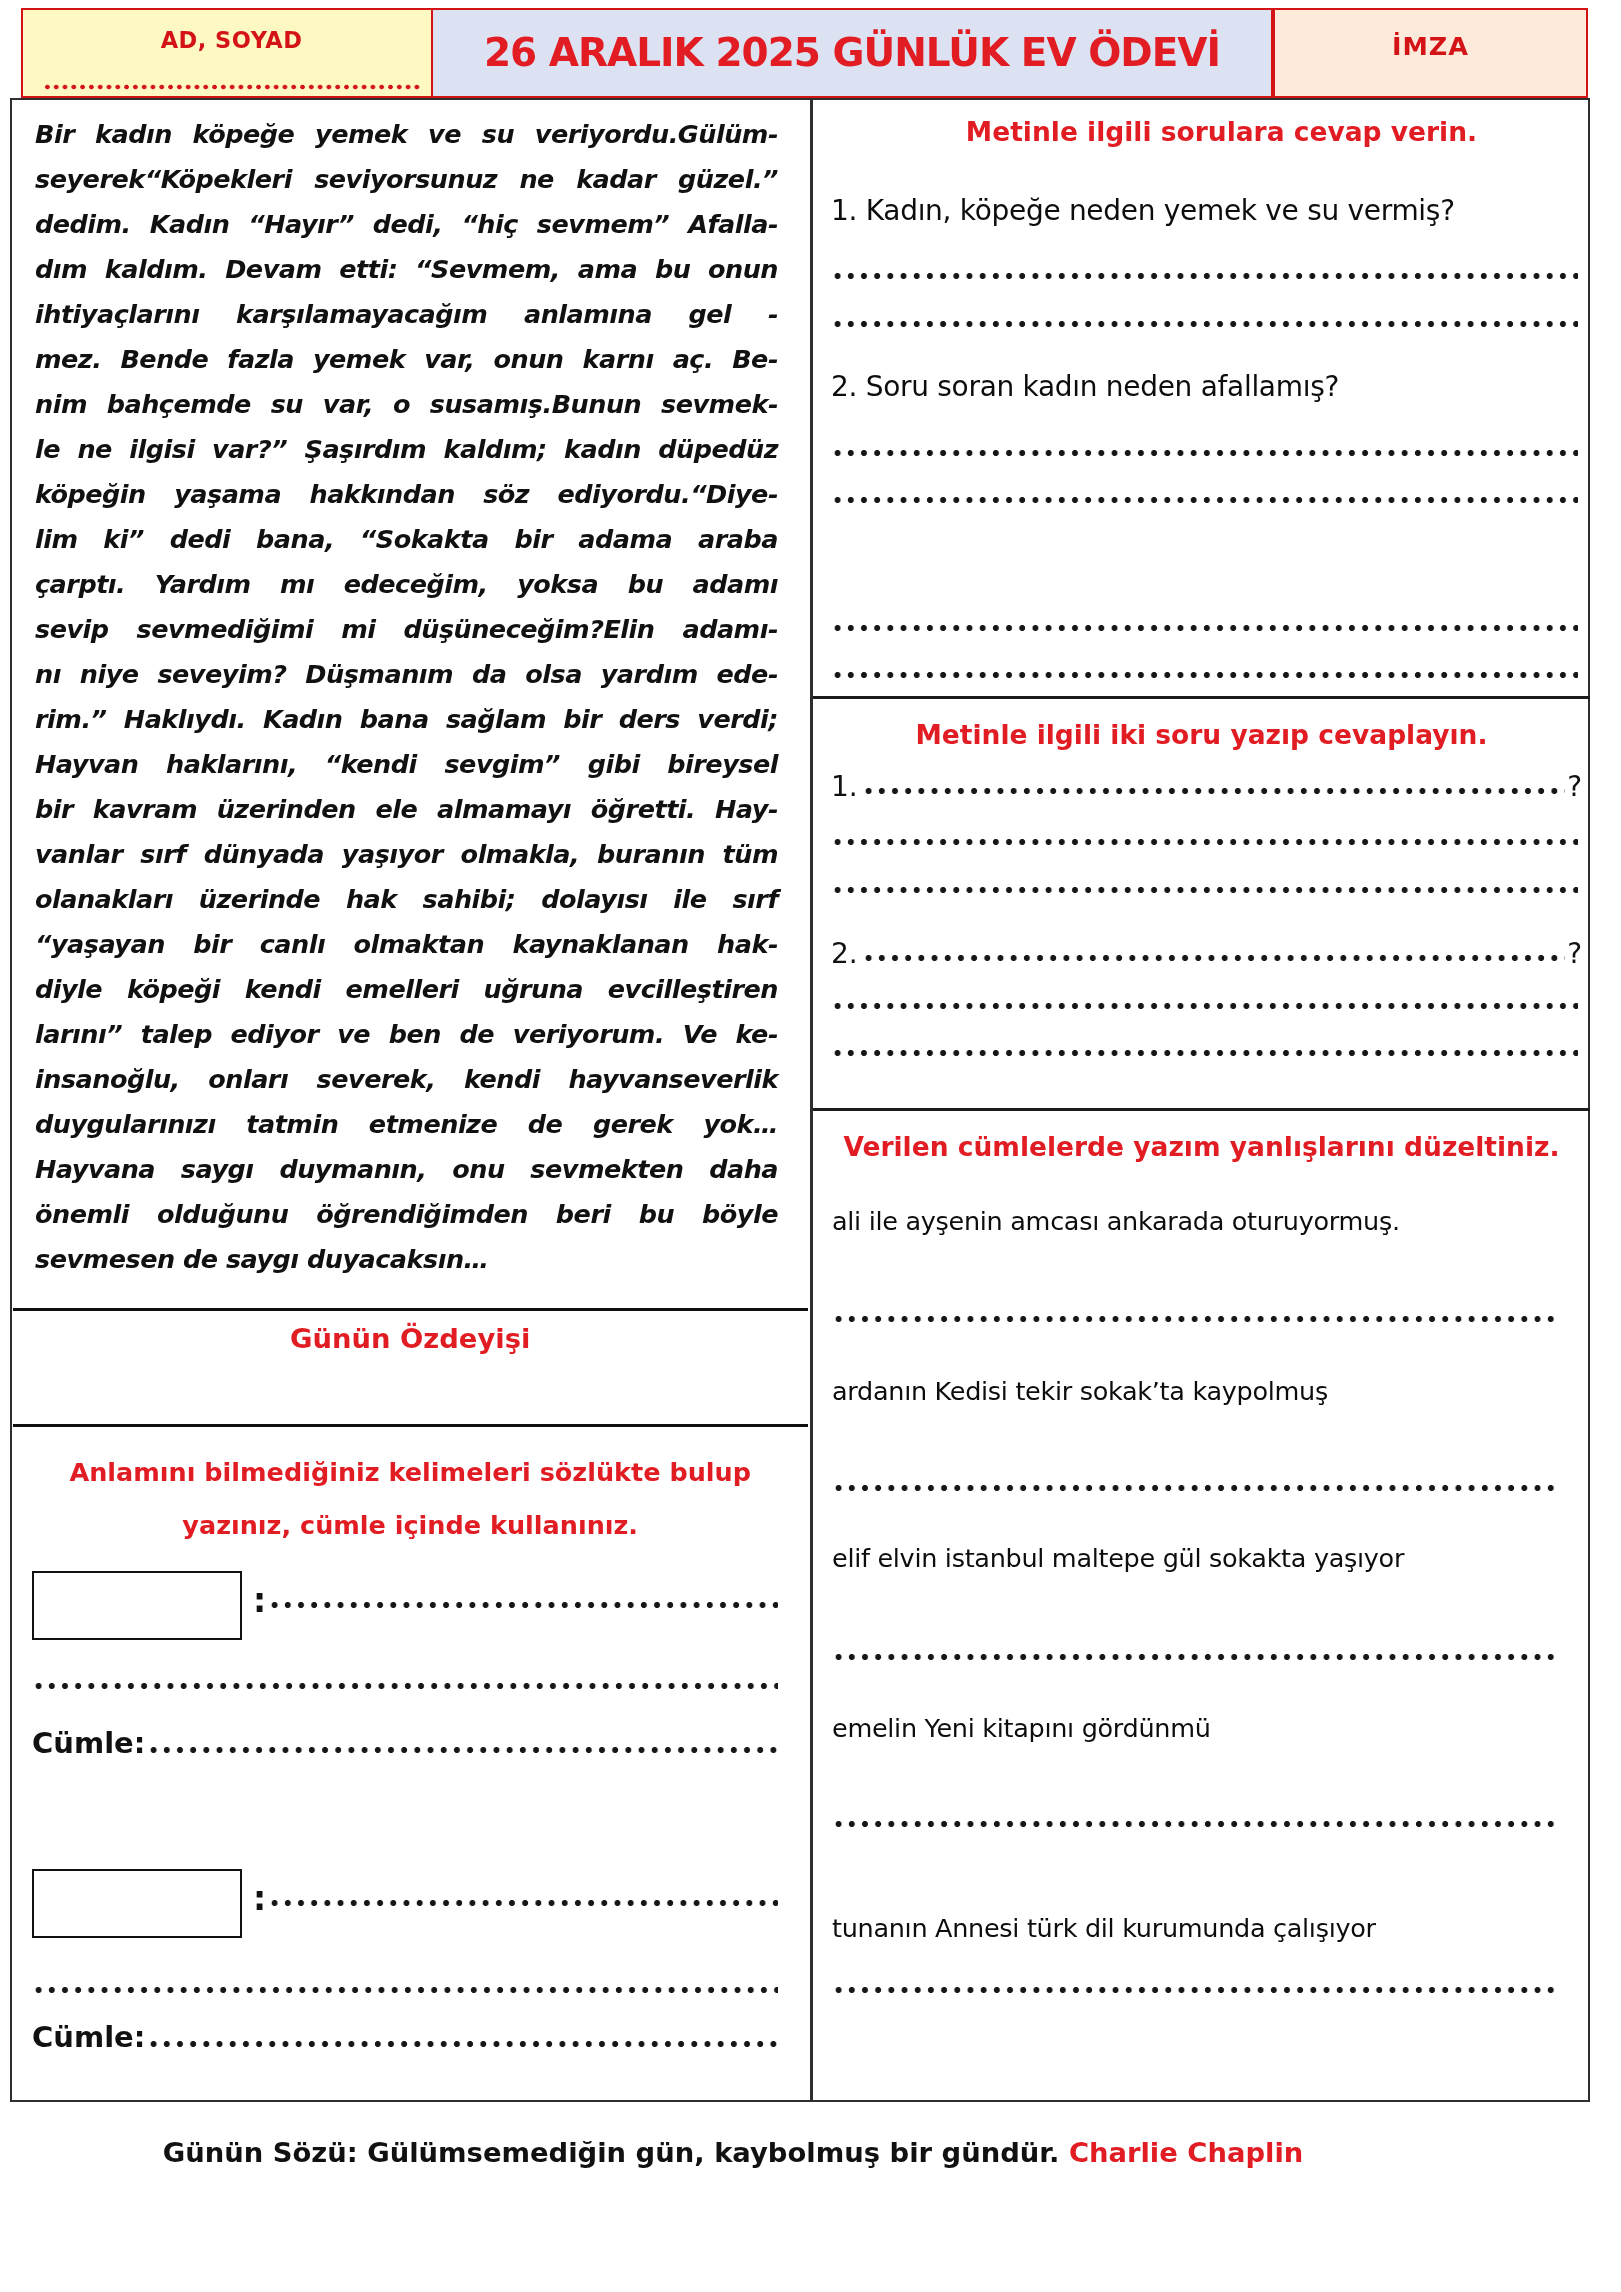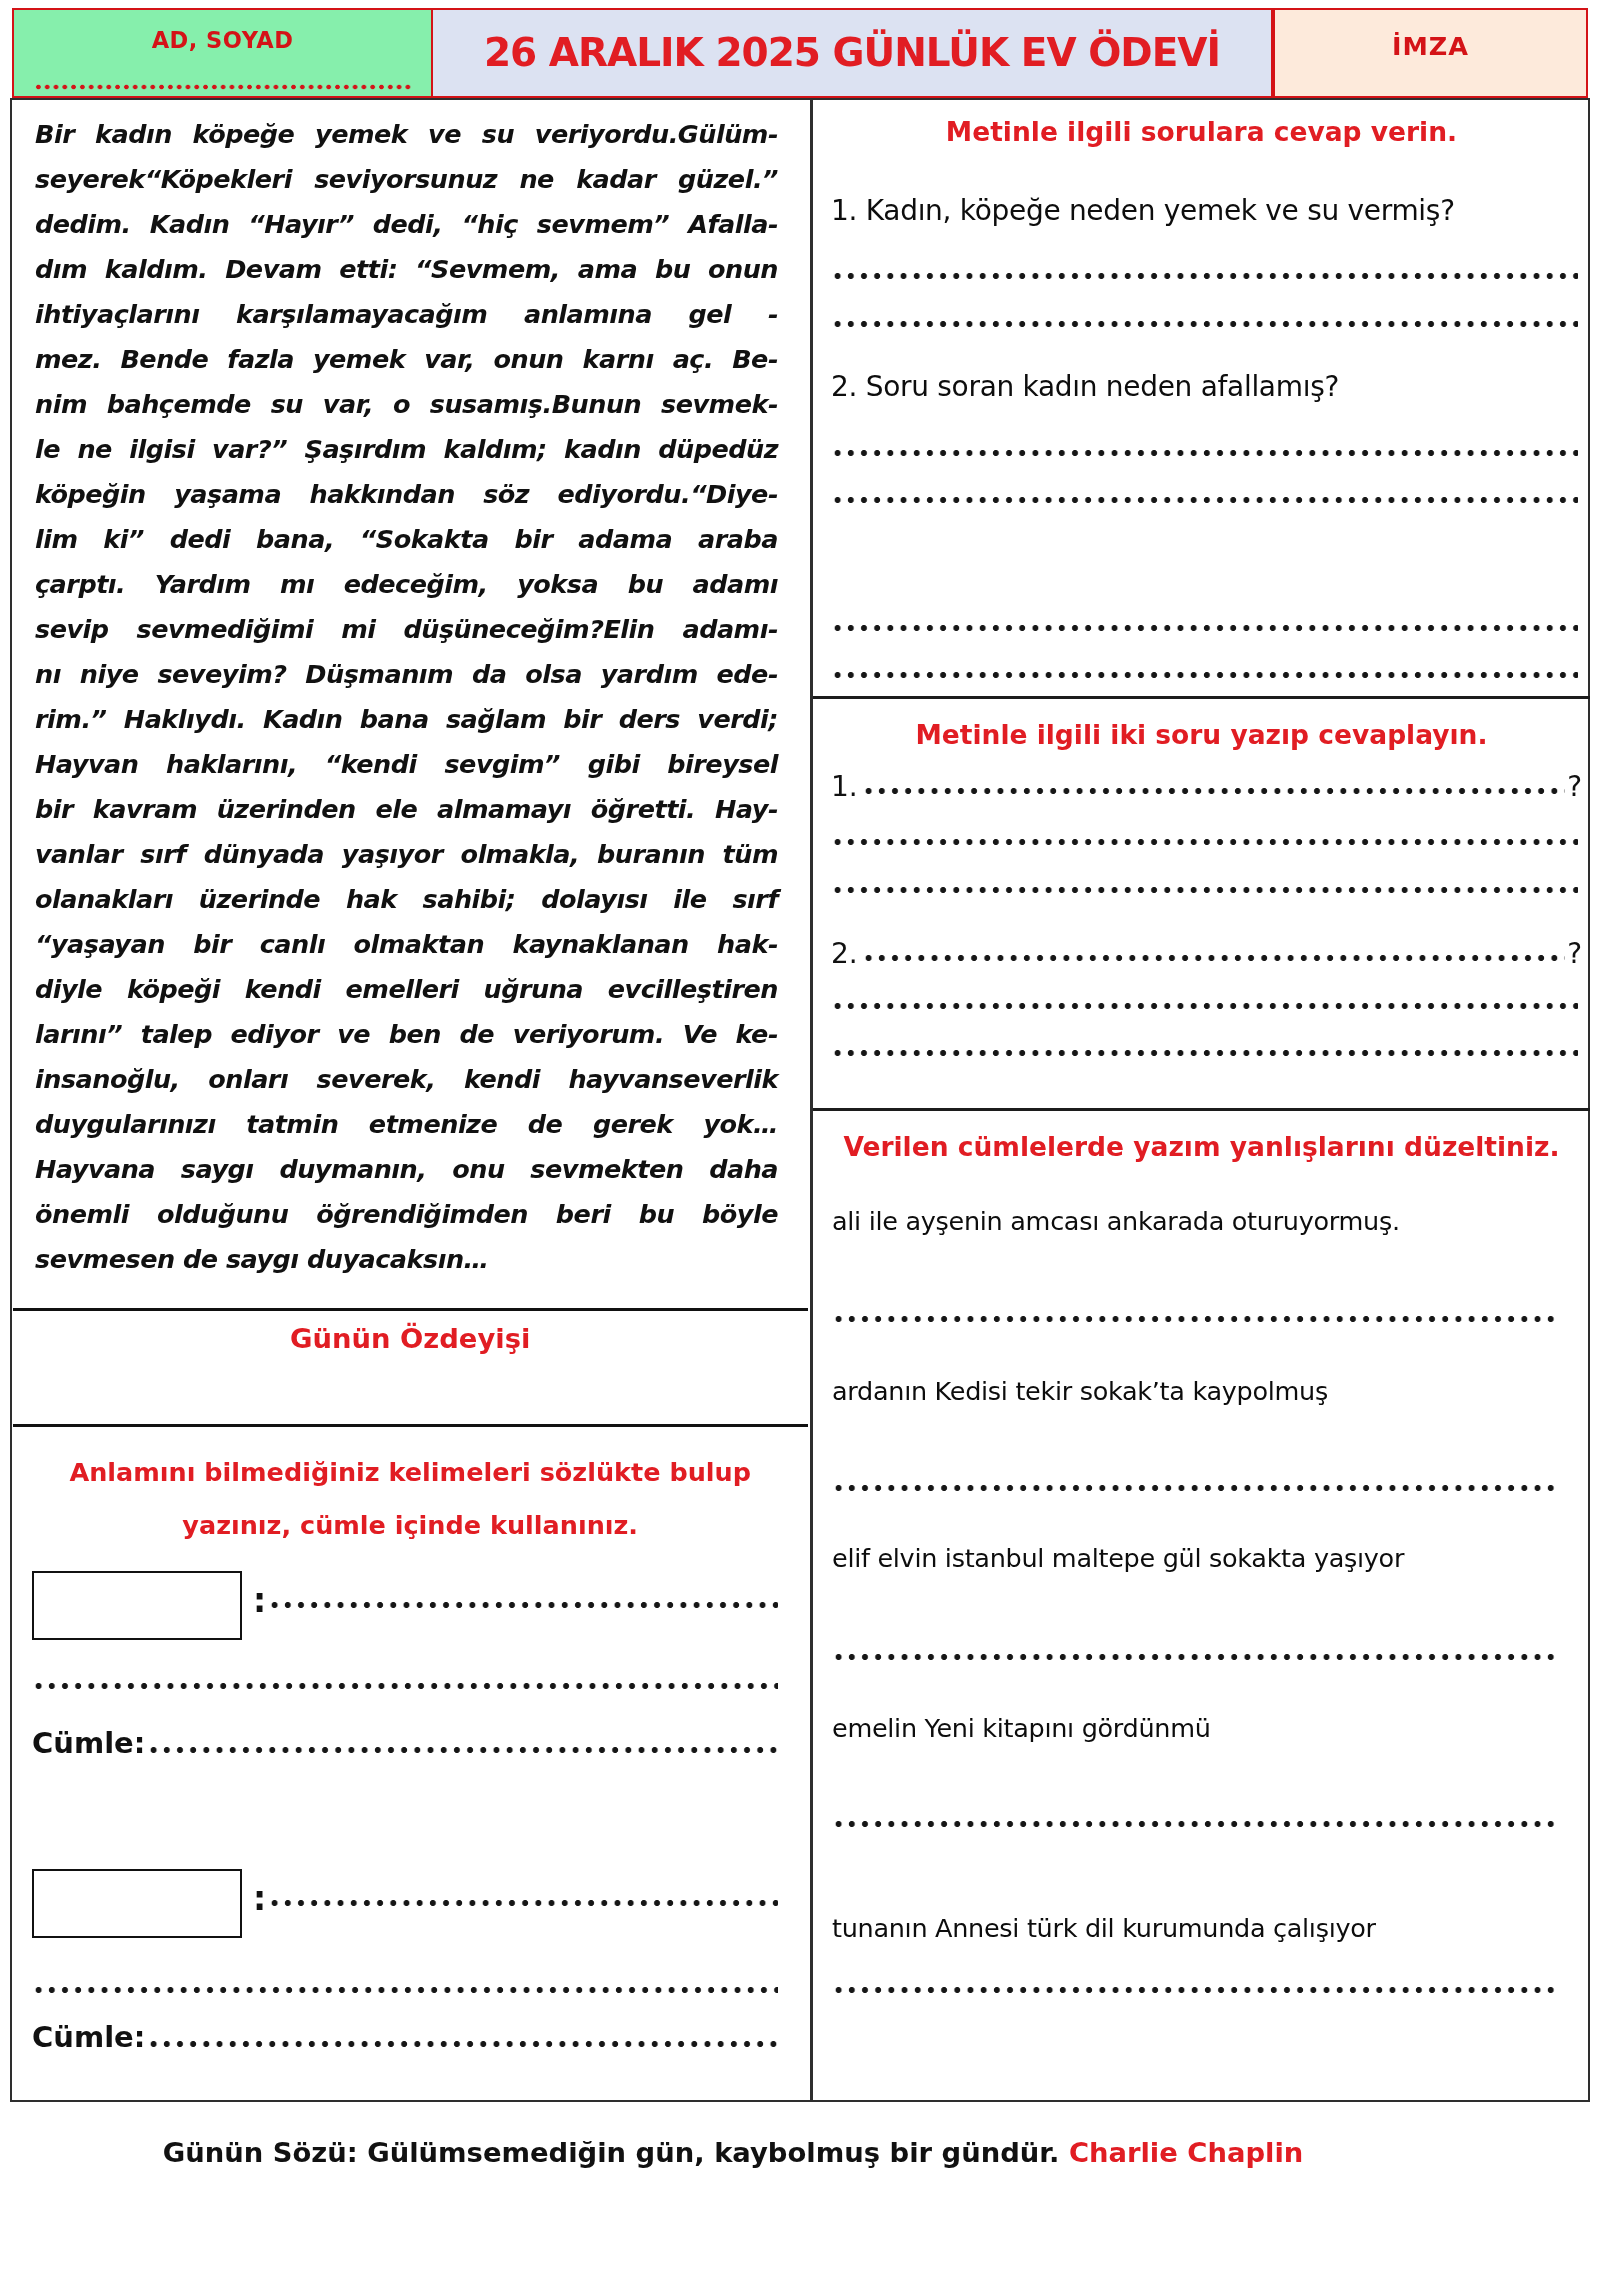--- a/index.html
+++ b/index.html
@@ -9,21 +9,21 @@
     background:#ffffff;
     font-family:"DejaVu Sans","Liberation Sans",sans-serif;
     color:#111;
     overflow:hidden;
   }
   
   .hdr-cell{
     position:absolute;top:7.8px;height:90px;box-sizing:border-box;
     border:2.9px solid #d41317;
   }
-  .hdr-name{left:12px;width:421px;background:#86efac;}
+  .hdr-name{left:21px;width:421px;background:#fef9c3;}
   .hdr-title{left:431px;width:842px;background:#dce2f2;display:flex;align-items:center;justify-content:center;}
   .hdr-imza{left:1273px;width:315px;background:#fdeadb;display:flex;align-items:flex-start;justify-content:center;}
   .hdr-name-label{
     position:absolute;top:17.6px;left:0;right:0;text-align:center;
     font-size:22.5px;font-weight:bold;color:#d41317;letter-spacing:0.5px;
   }
   .hdr-name-dots{
     position:absolute;left:19.6px;right:19.6px;bottom:5.9px;height:5.9px;
     background-image:radial-gradient(circle,#d41317 2px,transparent 2.6px);
     background-size:8.8px 5.9px;background-repeat:repeat-x;
@@ -168,21 +168,21 @@
   <div class="flexrow" style="left:253px;top:1884px;width:525px;">
     <span class="colon-label">:</span>
     <div class="dots"></div>
   </div>
   <div class="dotline dots" style="left:32px;top:1986px;width:746px;"></div>
   <div class="flexrow" style="left:32px;top:2021px;width:746px;">
     <span class="cumle-label">Cümle:</span>
     <div class="dots"></div>
   </div>
 
-  <div class="sec-title" style="top:116px;">Metinle ilgili sorulara cevap verin.</div>
+  <div class="sec-title" style="top:116px;margin-left:20px;">Metinle ilgili sorulara cevap verin.</div>
 
   <div class="question" style="top:194px;">
     <span>1.</span>
     <span>Kadın, köpeğe neden yemek ve su vermiş?</span>
   </div>
   <div class="dotline dots" style="left:831px;top:272px;width:747px;"></div>
   <div class="dotline dots" style="left:831px;top:320px;width:747px;"></div>
 
   <div class="question" style="top:370px;">
     <span>2.</span>

